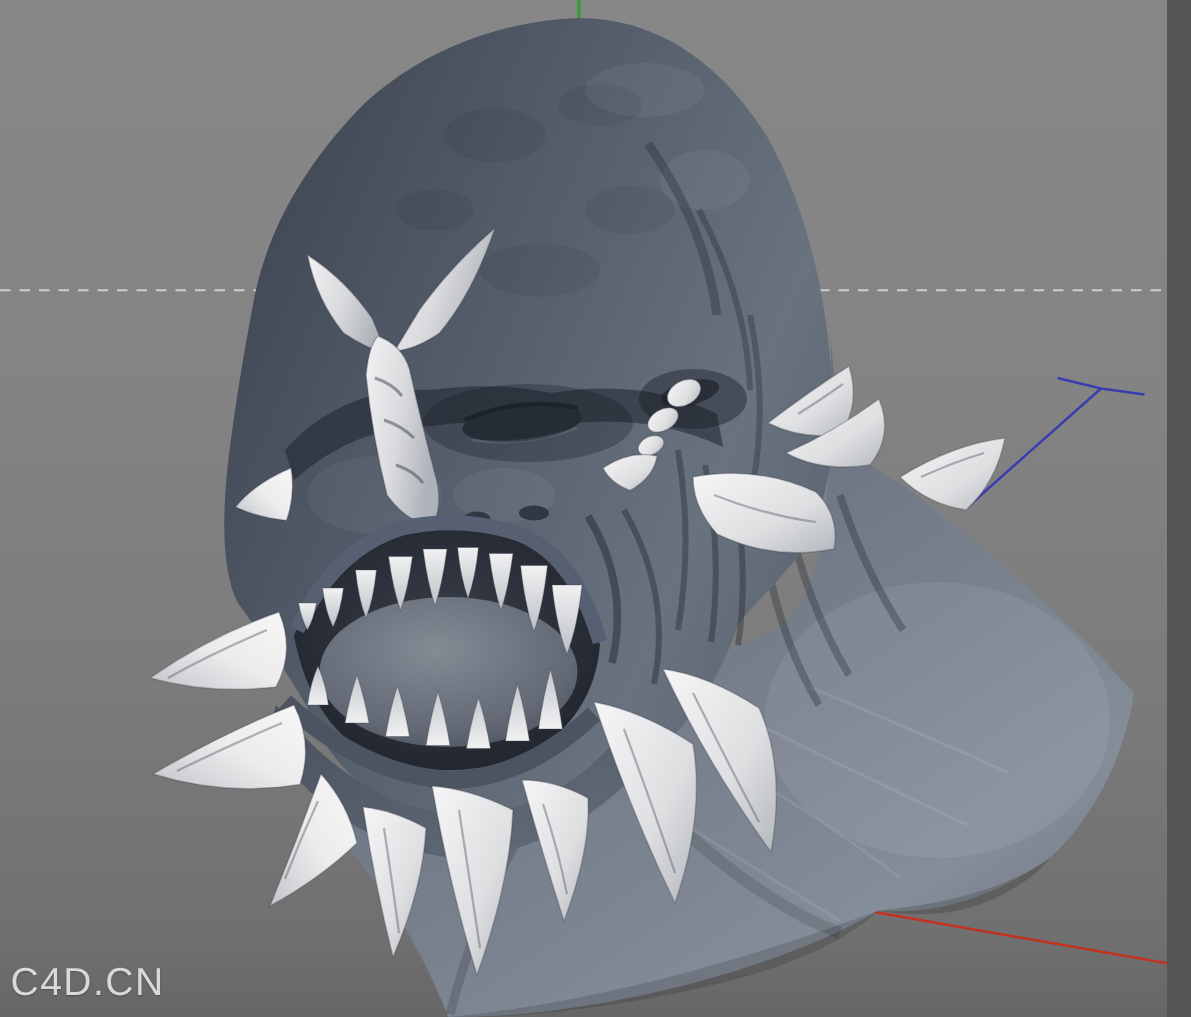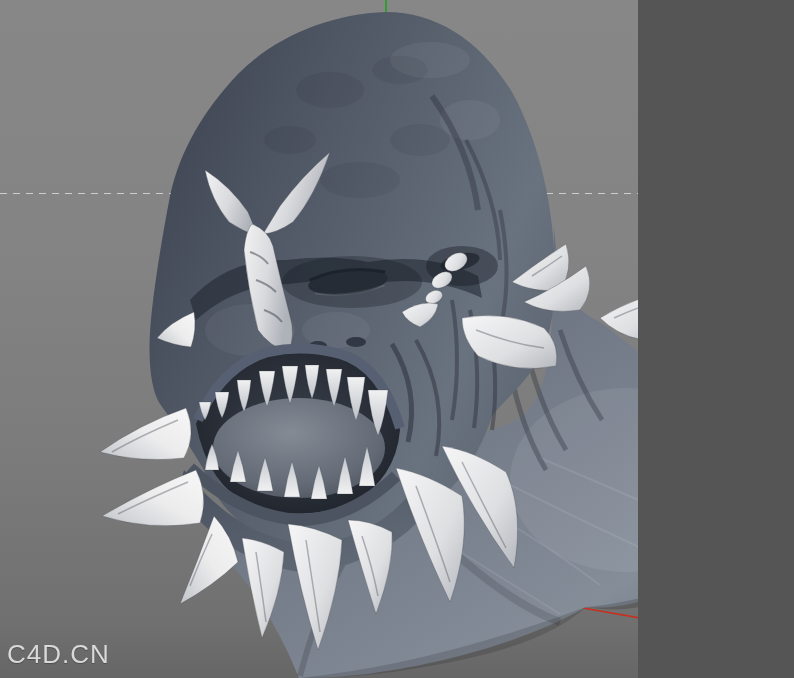--- a/index.html
+++ b/index.html
@@ -1,18 +1,18 @@
 <!DOCTYPE html>
 <html><head>
 <meta charset="utf-8">
 <style>
   html,body{margin:0;padding:0;background:#555;}
   .stage{
     position:relative;
-    width:638px;height:678px;
+    width:778px;height:678px;
     overflow:hidden;
     background:linear-gradient(180deg,#878787 0%,#848484 35%,#7c7c7c 65%,#707070 92%,#666 100%);
     font-family:"Liberation Sans", sans-serif;
   }
   .scene{position:absolute;left:0;top:0;}
   .watermark{
     position:absolute;
     left:7px;bottom:8px;
     font-size:26px;
     font-weight:500;

